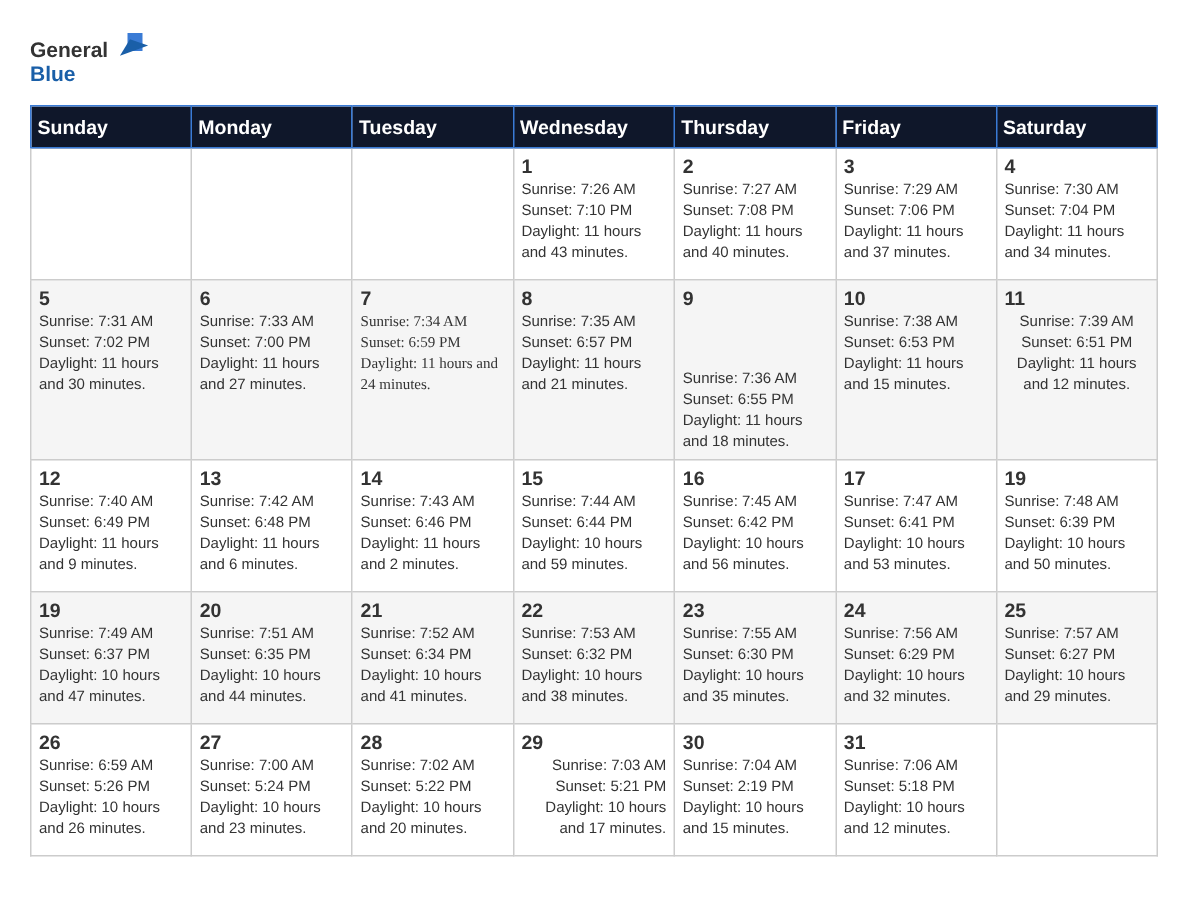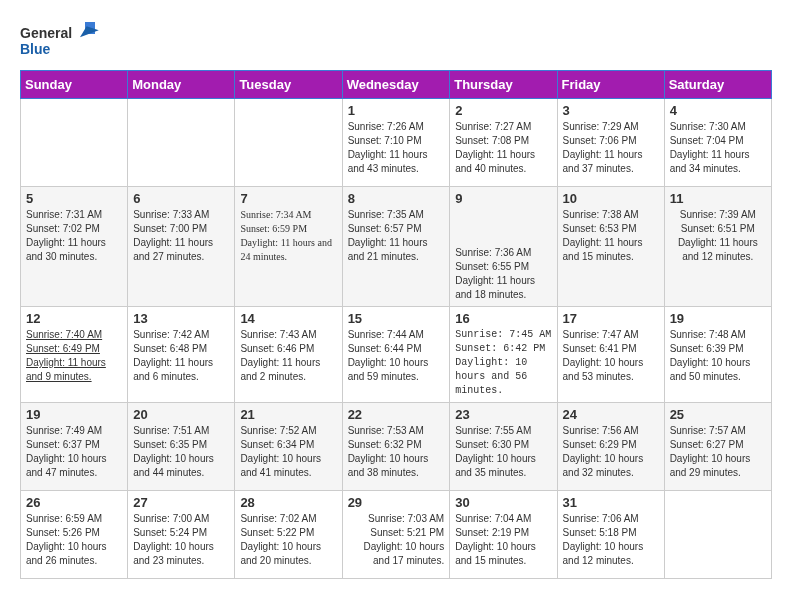--- a/index.html
+++ b/index.html
@@ -36,21 +36,21 @@
     .location {
       font-size: 15px;
       color: #555;
     }
     table {
       width: 100%;
       border-collapse: collapse;
       font-size: 11px;
     }
     th {
-      background-color: #a21caf;
+      background-color: #0f172a;
       color: #fff;
       padding: 6px 4px;
       text-align: left;
       font-size: 13px;
       font-weight: bold;
       border: 1px solid #3a7bd5;
     }
     td {
       border: 1px solid #ccc;
       padding: 4px 5px;
@@ -177,21 +177,21 @@
         <td>
           <div class="day-num">11</div>
           <div class="day-info" style="white-space: pre-line; text-align: center;">Sunrise: 7:39 AM
 Sunset: 6:51 PM
 Daylight: 11 hours and 12 minutes.</div>
         </td>
       </tr>
       <tr>
         <td>
           <div class="day-num">12</div>
-          <div class="day-info" style="white-space: pre-line; text-decoration: underline;">Sunrise: 7:40 AM
+          <div class="day-info" style="white-space: pre-line;">Sunrise: 7:40 AM
 Sunset: 6:49 PM
 Daylight: 11 hours and 9 minutes.</div>
         </td>
         <td>
           <div class="day-num">13</div>
           <div class="day-info" style="white-space: pre-line;">Sunrise: 7:42 AM
 Sunset: 6:48 PM
 Daylight: 11 hours and 6 minutes.</div>
         </td>
         <td>
@@ -201,21 +201,21 @@
 Daylight: 11 hours and 2 minutes.</div>
         </td>
         <td>
           <div class="day-num">15</div>
           <div class="day-info" style="white-space: pre-line;">Sunrise: 7:44 AM
 Sunset: 6:44 PM
 Daylight: 10 hours and 59 minutes.</div>
         </td>
         <td>
           <div class="day-num">16</div>
-          <div class="day-info" style="white-space: pre-line; font-family: Liberation Mono, monospace;">Sunrise: 7:45 AM
+          <div class="day-info" style="white-space: pre-line;">Sunrise: 7:45 AM
 Sunset: 6:42 PM
 Daylight: 10 hours and 56 minutes.</div>
         </td>
         <td>
           <div class="day-num">17</div>
           <div class="day-info" style="white-space: pre-line;">Sunrise: 7:47 AM
 Sunset: 6:41 PM
 Daylight: 10 hours and 53 minutes.</div>
         </td>
         <td>

